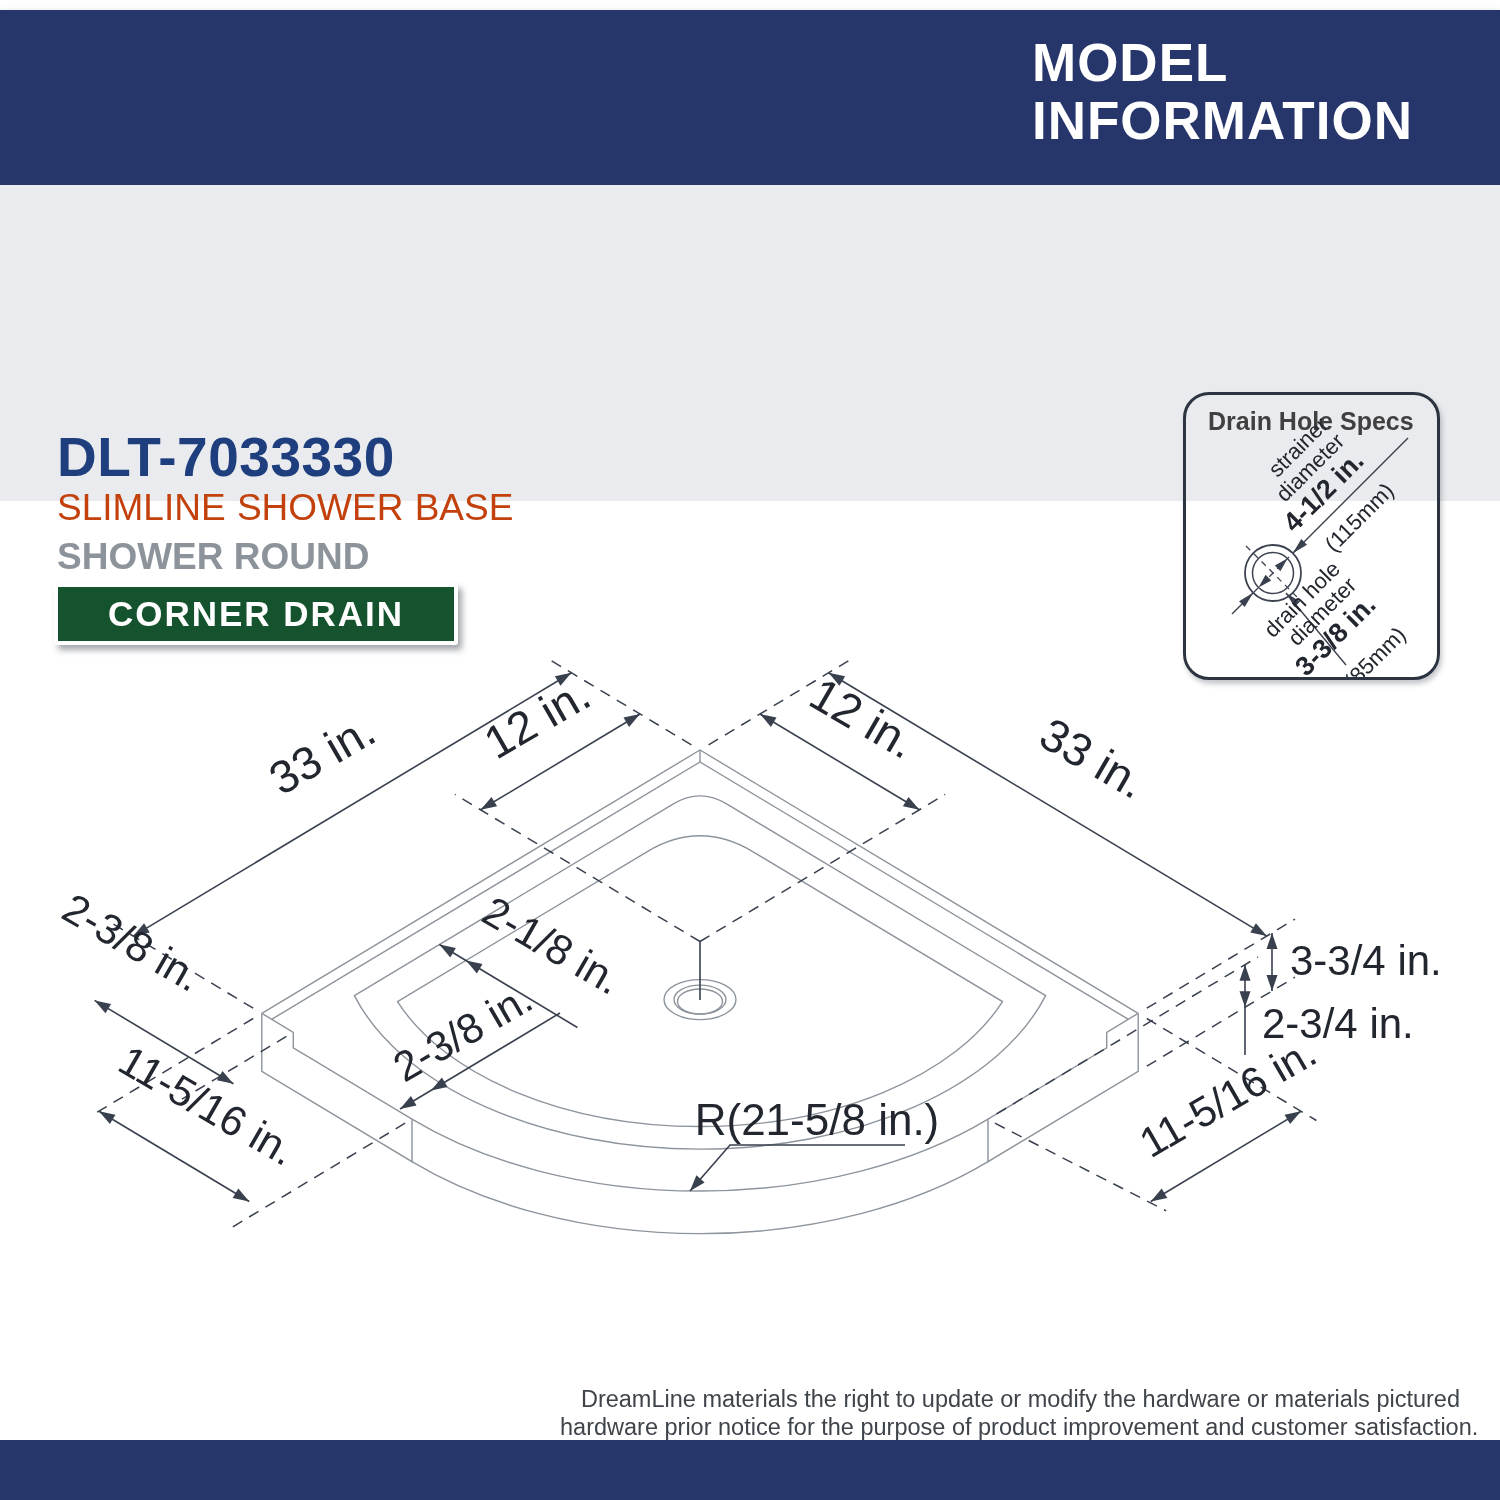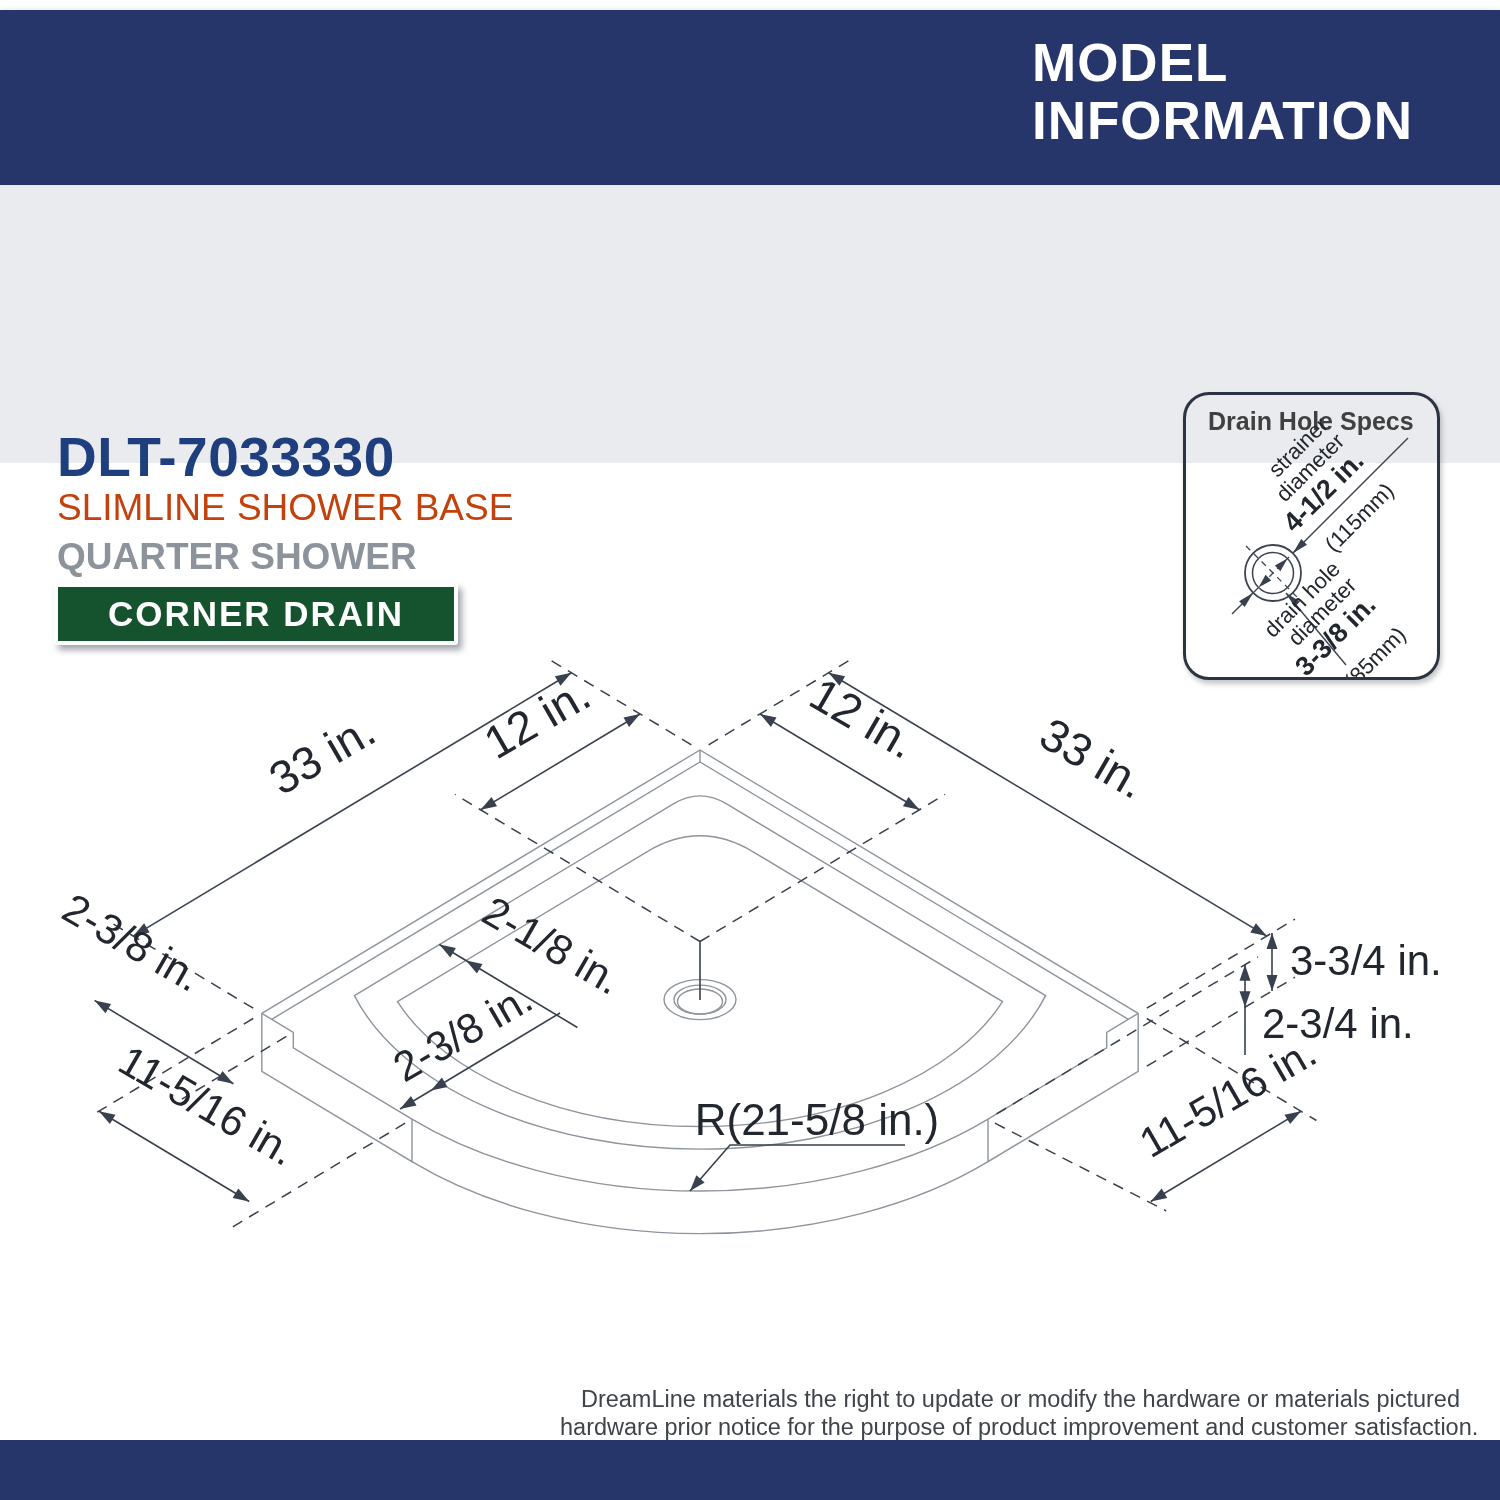--- a/index.html
+++ b/index.html
@@ -11,21 +11,21 @@
   .header-bar{
     position:absolute;left:0;top:0;width:1500px;height:185px;
     background:#26356A;box-shadow:0 5px 9px rgba(70,75,85,.55);margin-top:10px;
   }
   .header-title{
     position:absolute;left:1032px;top:24px;color:#ffffff;
     font-size:53px;font-weight:700;line-height:58px;letter-spacing:1px;
   }
   
   .info-band{
-    position:absolute;left:0;top:185px;width:1500px;height:278px;
+    position:absolute;left:0;top:185px;width:1500px;height:316px;
     background:#E9EBEE;
   }
   .model-number{
     position:absolute;left:57px;top:240px;color:#1E3E7E;
     font-size:55px;font-weight:700;letter-spacing:.5px;
   }
   .model-name{
     position:absolute;left:57px;top:302px;color:#c2410c;
     font-size:37px;font-weight:400;letter-spacing:0;word-spacing:1px;
   }
@@ -76,21 +76,21 @@
 <div class="header-bar">
   <div class="header-title">
     <div>MODEL</div>
     <div>INFORMATION</div>
   </div>
 </div>
 
 <div class="info-band">
   <div class="model-number">DLT-7033330</div>
   <div class="model-name">SLIMLINE SHOWER BASE</div>
-  <div class="model-type">QUARTER SHOWER</div>
+  <div class="model-type">SHOWER ROUND</div>
   <div class="corner-badge">
     <span>CORNER DRAIN</span>
   </div>
 
   <div class="specs-box">
     <div class="specs-title">Drain Hole Specs</div>
     <svg width="251" height="282" viewBox="0 0 251 282">
 
       <circle cx="87" cy="178" r="28" fill="none" stroke="#3D4350" stroke-width="1.8"></circle>
       <circle cx="87" cy="178" r="20.5" fill="none" stroke="#3D4350" stroke-width="1.5"></circle>

